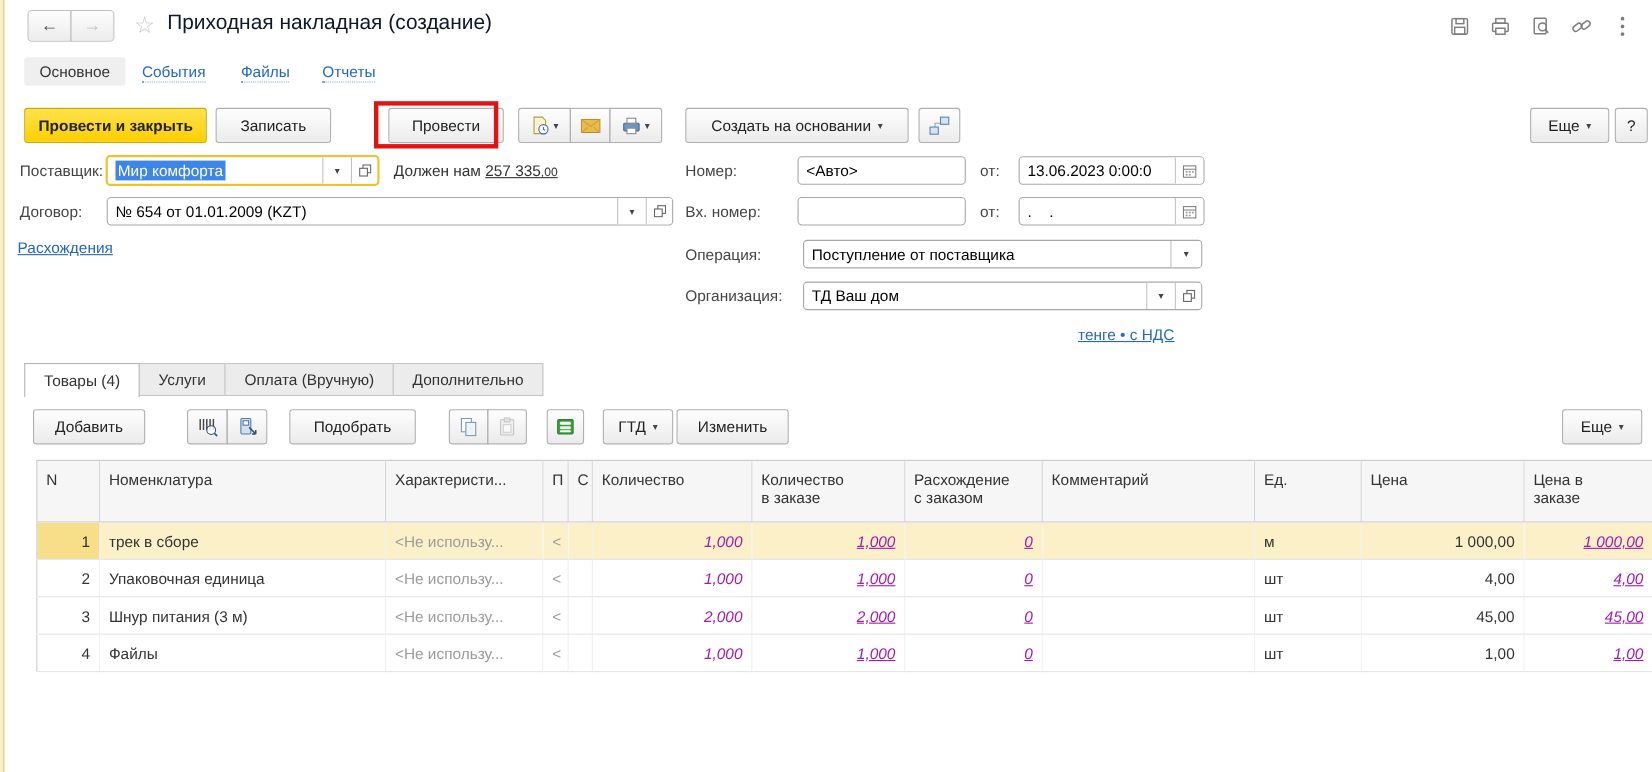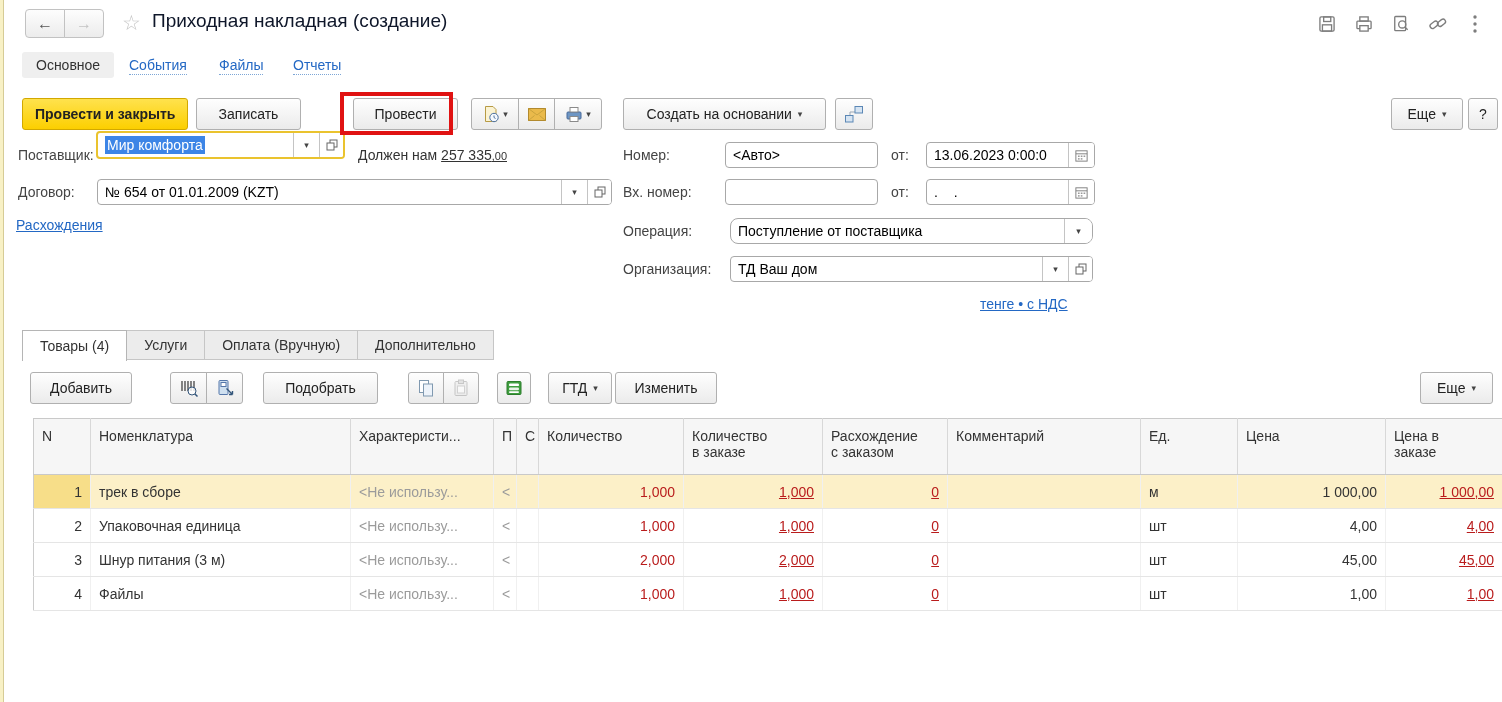--- a/index.html
+++ b/index.html
@@ -68,21 +68,21 @@
 
   
   .tblwrap { left:33px; top:418px; width:1469px; }
   table { border-collapse:collapse; table-layout:fixed; width:1469px; border-left:1px solid #cccccc; }
   th { height:56px; vertical-align:top; text-align:left; padding:9px 8px 0 8px; background:#f6f6f6;
     font-weight:normal; font-size:14px; color:#333; border-top:1px solid #c9c9c9; border-bottom:1px solid #c9c9c9;
     border-right:1px solid #d8d8d8; white-space:pre-line; overflow:hidden; cursor:pointer; }
   td { height:34px; padding:0 8px; border-right:1px solid #f0f0f0; border-bottom:1px solid #e5e5e5;
     white-space:nowrap; overflow:hidden; cursor:default; }
   .al-r { text-align:right; }
-  .c-green { color:#b91c1c; }
+  .c-green { color:#a21caf;font-style:italic; }
   .u { text-decoration:underline; }
   .c-grey { color:#9b9b9b; }
   tr.selected td { background:#fcf0c8; }
   tr.selected td.ncell { background:#f7de89; }
   svg { display:block; }
 </style>
 </head>
 <body>
 
 <div id="app">
@@ -178,21 +178,21 @@
       <rect x="1.5" y="11.5" width="7.5" height="6.5" fill="#d6e4f2" stroke="#5b87b5"></rect>
       </svg>
   </button>
   <button class="btn" style="left:1391px; width:72px;">
     <span>Еще</span>
     <span class="caret">▾</span>
   </button>
   <button class="btn" style="left:1468px; width:30px;">?</button>
 
   <div class="lbl" style="left:18px; top:147px;">Поставщик:</div>
-  <div class="fld focused" style="left:96px; top:131px; width:249px;">
+  <div class="fld focused" style="left:96px; top:141px; width:249px;">
     <div class="txt">
         <span class="sel">Мир комфорта</span>
       </div>
     <div class="fbtn" style="width:26px;">
         <span class="caret">▾</span>
       </div>
     <div class="fbtn" style="width:24px;">
       <svg width="12" height="12" viewBox="0 0 12 12" fill="#fff" stroke="#666">
           <rect x="4" y="1" width="7" height="7"></rect>
           <rect x="1" y="4" width="7" height="7"></rect>
@@ -258,21 +258,21 @@
             <rect x="7.2" y="8" width="1.8" height="1.6"></rect>
             <rect x="10.2" y="8" width="1.8" height="1.6"></rect>
             <rect x="4.2" y="10.8" width="1.8" height="1.6"></rect>
             <rect x="7.2" y="10.8" width="1.8" height="1.6"></rect>
           </g>
         </svg>
     </div>
   </div>
 
   <div class="lbl" style="left:623px; top:223px;">Операция:</div>
-  <div class="fld" style="left:730px; top:218px; width:363px;border-radius:8px;">
+  <div class="fld" style="left:730px; top:218px; width:363px;">
     <div class="txt">Поступление от поставщика</div>
     <div class="fbtn" style="width:28px;">
         <span class="caret">▾</span>
       </div>
   </div>
 
   <div class="lbl" style="left:623px; top:261px;">Организация:</div>
   <div class="fld" style="left:730px; top:256px; width:363px;">
     <div class="txt">ТД Ваш дом</div>
     <div class="fbtn" style="width:26px;">

